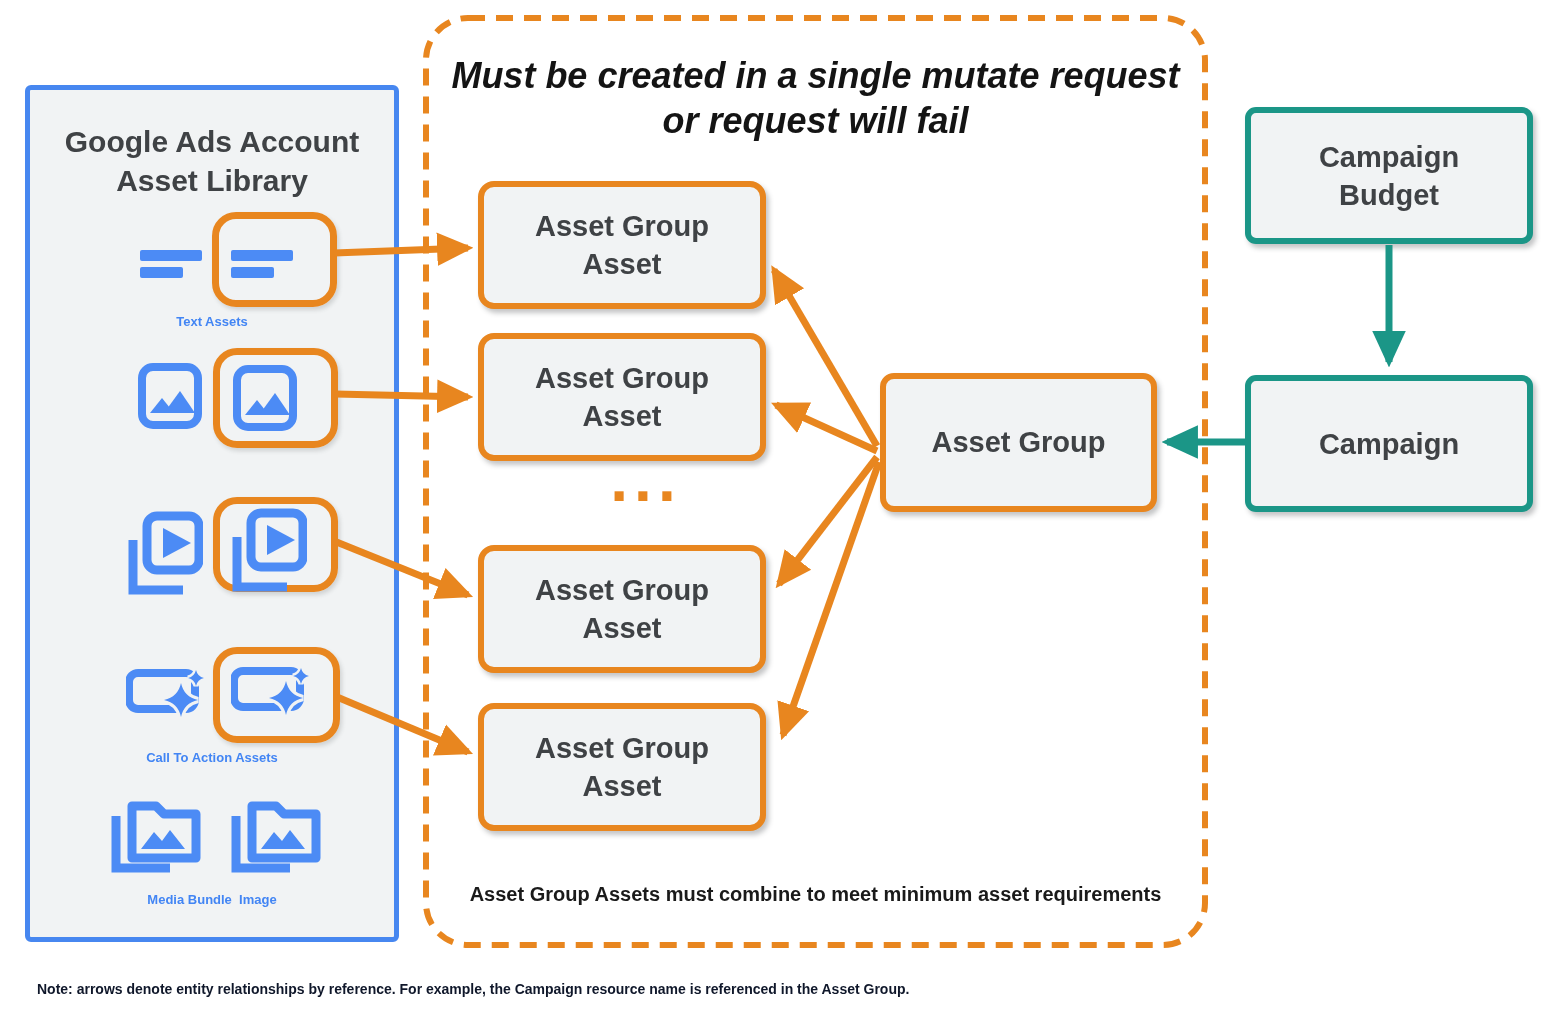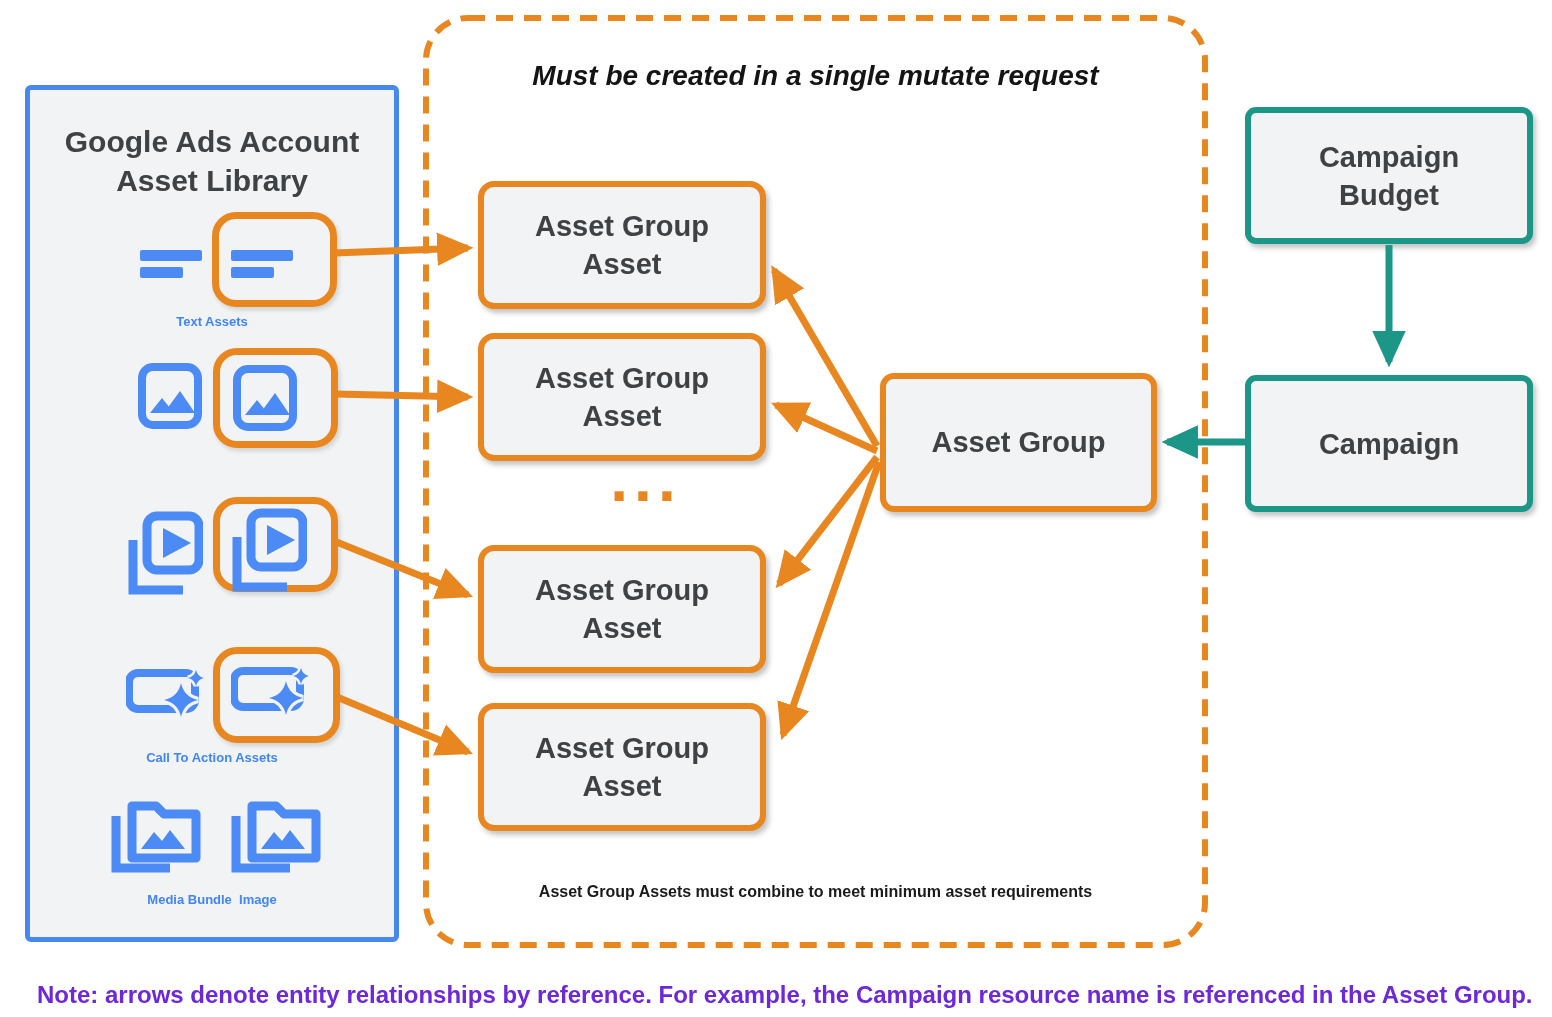--- a/index.html
+++ b/index.html
@@ -27,21 +27,21 @@
     box-shadow:2px 3px 4px rgba(60,64,67,.18);
   }
   .lib-icon{position:absolute;color:#4C8BF5;}
   
   .mutate-panel{
     position:absolute;left:423px;top:15px;width:785px;height:933px;
     z-index:10;
   }
   .mutate-title{
     position:absolute;top:38px;left:0;width:100%;text-align:center;
-    font-size:28px;line-height:45px;font-weight:bold;font-style:italic;color:#141414;
+    font-size:36px;line-height:45px;font-weight:bold;font-style:italic;color:#141414;
   }
   .aga-box{
     position:absolute;left:55px;width:288px;height:128px;
     background:#F1F3F4;border:6px solid #E8861F;border-radius:16px;
     box-sizing:border-box;display:flex;flex-direction:column;
     align-items:center;justify-content:center;
     box-shadow:3px 4px 5px rgba(60,64,67,.3);
   }
   .aga-box .bline{font-size:29px;line-height:38px;font-weight:bold;color:#3F4245;}
   .dots{
@@ -50,37 +50,37 @@
   }
   .asset-group-box{
     position:absolute;left:457px;top:358px;width:277px;height:139px;
     background:#F1F3F4;border:6px solid #E8861F;border-radius:14px;
     box-sizing:border-box;display:flex;align-items:center;justify-content:center;
     box-shadow:3px 4px 5px rgba(60,64,67,.3);
   }
   .asset-group-box .bline{font-size:29px;font-weight:bold;color:#3F4245;}
   .mutate-footnote{
     position:absolute;top:868px;left:0;width:100%;text-align:center;
-    font-size:16px;font-weight:bold;color:#1A1A1A;
+    font-size:20px;font-weight:bold;color:#1A1A1A;
   }
   
   .teal-box{
     position:absolute;left:1245px;width:288px;height:137px;
     background:#F1F3F4;border:6px solid #1B9687;border-radius:11px;
     box-sizing:border-box;display:flex;flex-direction:column;
     align-items:center;justify-content:center;z-index:10;
     box-shadow:3px 4px 5px rgba(60,64,67,.3);
   }
   .teal-box .bline{font-size:29px;line-height:38px;font-weight:bold;color:#3F4245;}
   #campaign-budget-box{top:107px;}
   #campaign-box{top:375px;}
   
   .page-note{
     position:absolute;left:37px;top:981px;width:1500px;
-    font-size:24px;font-weight:bold;color:#6d28d9;z-index:10;
+    font-size:14px;font-weight:bold;color:#0f172a;z-index:10;
   }
   
   .overlay{
     position:absolute;left:0;top:0;width:1552px;height:1017px;
     z-index:50;pointer-events:none;
   }
 </style>
 </head>
 <body>
 
@@ -146,20 +146,21 @@
       <path d="M8 28 V80 H62" fill="none" stroke="#4C8BF5" stroke-width="9"></path>
       <path d="M24 70 V18 H48 L56 26 H88 V70 Z" fill="none" stroke="#4C8BF5" stroke-width="9" stroke-linejoin="round"></path>
       <path d="M33 61 L46 44 L54 53 L62 42 L77 61 Z" fill="#4C8BF5"></path>
     </svg>
     <div class="lib-label" style="top:802px">Media Bundle  Image</div>
   </div>
 
   <div class="mutate-panel">
     <div class="mutate-title">
       <div>Must be created in a single mutate request</div>
+      <div>or request will fail</div>
     </div>
 
     <div class="aga-box" style="top:166px">
       <div class="bline">Asset Group</div>
       <div class="bline">Asset</div>
     </div>
     <div class="aga-box" style="top:318px">
       <div class="bline">Asset Group</div>
       <div class="bline">Asset</div>
     </div>

